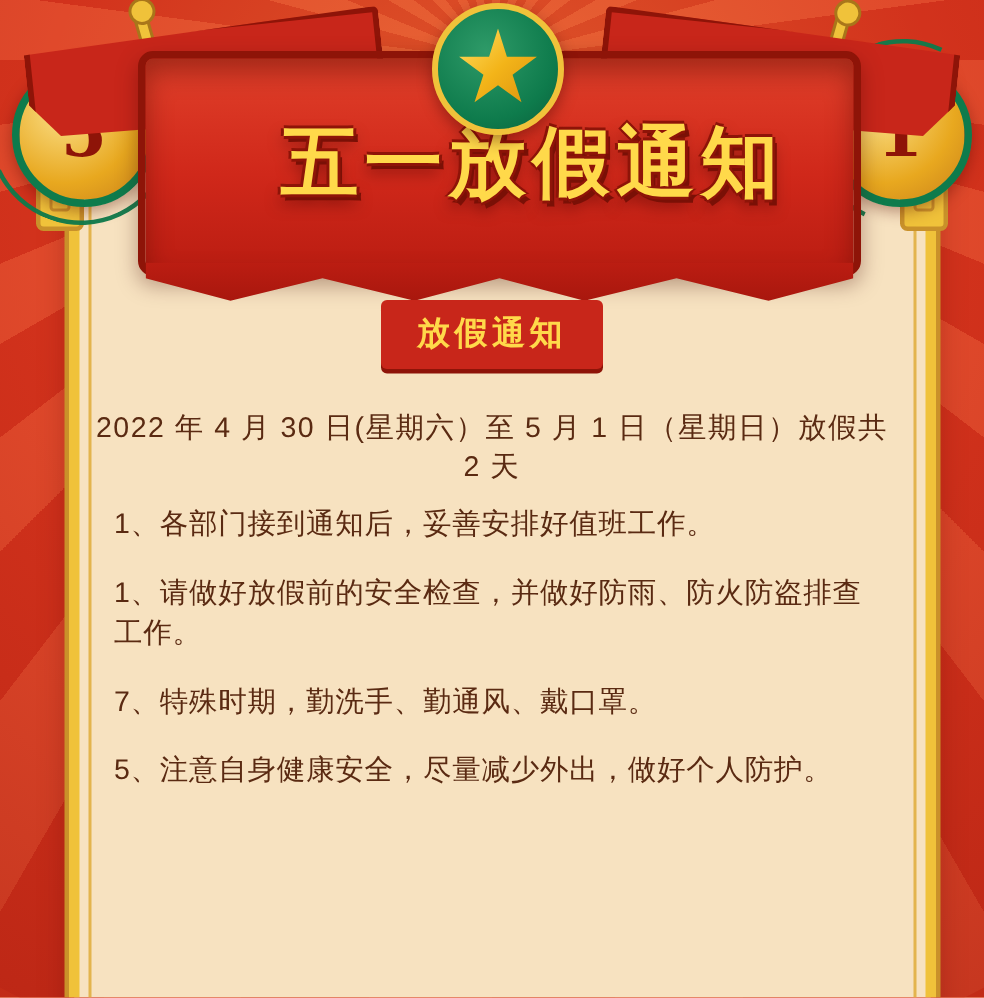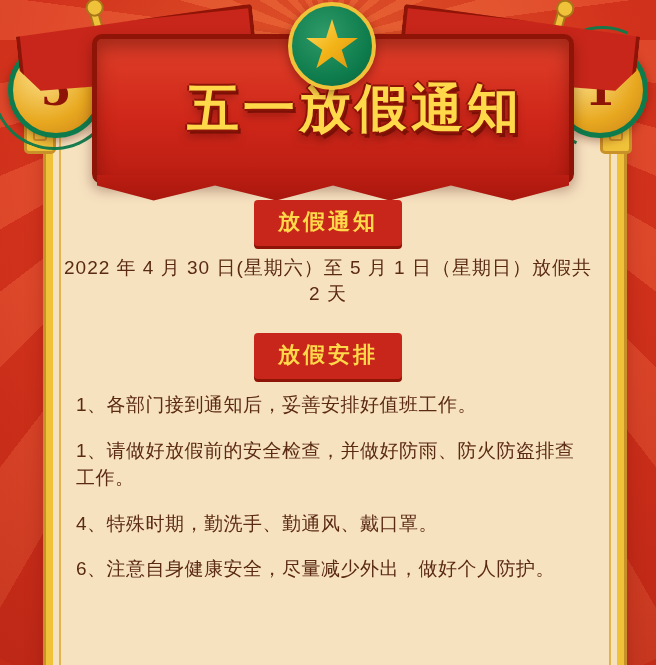--- a/index.html
+++ b/index.html
@@ -241,21 +241,21 @@
     font-size: 22px;
     letter-spacing: 3px;
     padding: 7px 24px 9px;
     border-radius: 4px;
     box-shadow: 0 3px 0 #8e1408;
   }
   .pill-1 { margin-top: 8px; }
   .pill-2 { margin-top: 26px; }
 
   .date-line {
-    margin-top: 9px;
+    margin-top: 26px;
     font-size: 19px;
     color: #5a2a12;
     letter-spacing: 1px;
   }
 
   .items {
     margin-top: 12px;
     text-align: left;
     padding-left: 14px;
   }
@@ -298,25 +298,24 @@
       <div class="banner-title">五一放假通知</div>
     </div>
     <div class="emblem">
       <div class="star"></div>
     </div>
   </div>
 
   <div class="content">
     <div class="pill pill-1">放假通知</div>
     <div class="date-line">2022 年 4 月 30 日(星期六）至 5 月 1 日（星期日）放假共 2 天</div>
-    <div class="pill pill-2">放假安排</div>
 
     <div class="items">
       <div class="item">1、各部门接到通知后，妥善安排好值班工作。</div>
       <div class="item">1、请做好放假前的安全检查，并做好防雨、防火防盗排查工作。</div>
-      <div class="item">4、特殊时期，勤洗手、勤通风、戴口罩。</div>
-      <div class="item">6、注意自身健康安全，尽量减少外出，做好个人防护。</div>
+      <div class="item">7、特殊时期，勤洗手、勤通风、戴口罩。</div>
+      <div class="item">5、注意自身健康安全，尽量减少外出，做好个人防护。</div>
 
     </div>
 
     
   </div>
 </div>
 
 </body></html>

